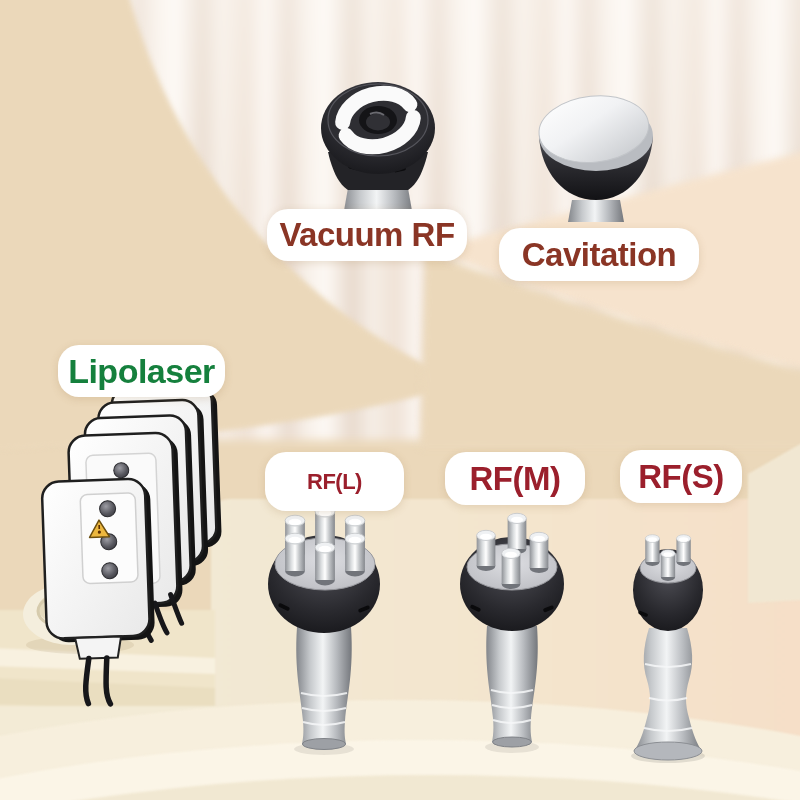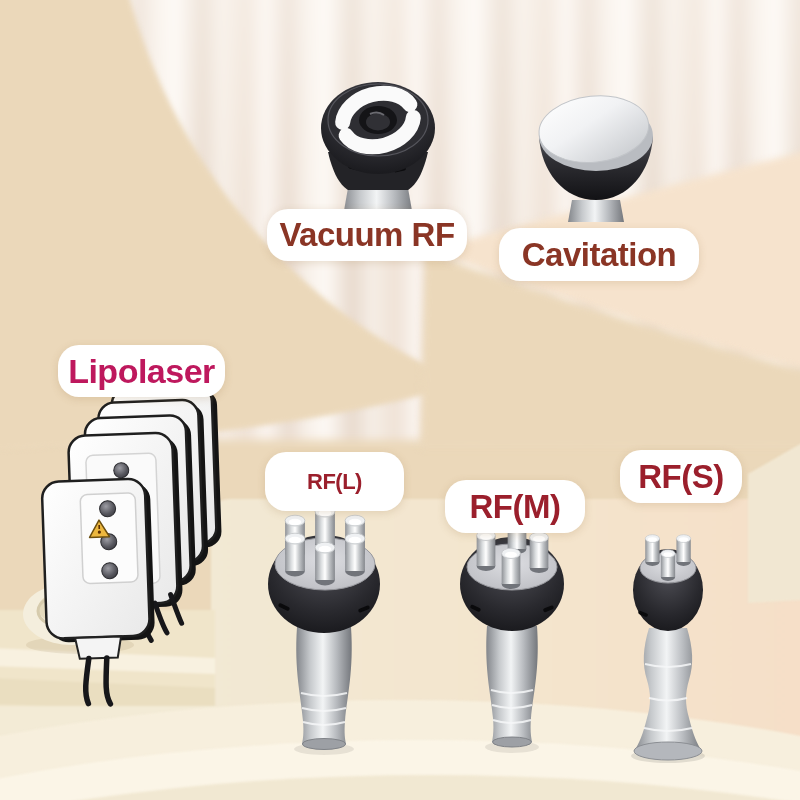--- a/index.html
+++ b/index.html
@@ -258,17 +258,17 @@
       <rect x="-30" y="18" width="10" height="3.5" rx="1.7" fill="#0a0a0c" transform="rotate(22 -25 20)"></rect>
       <ellipse cx="0" cy="-26" rx="28" ry="15" fill="url(#faceGrad)" stroke="#97989d" stroke-width="1"></ellipse>
       <use href="#elec" transform="translate(-15.6,-32) scale(0.65)"></use>
       <use href="#elec" transform="translate(15.6,-32) scale(0.65)"></use>
       <use href="#elec" transform="translate(0,-17) scale(0.65)"></use>
     </g>
   </svg>
 
   <div class="label lbl-vacuum" style="color: rgb(138, 53, 37); background: rgb(255, 255, 255);">Vacuum RF</div>
   <div class="label lbl-cavitation" style="color: rgb(138, 53, 37); background: rgb(255, 255, 255);">Cavitation</div>
-  <div class="label lbl-lipolaser" style="color: #be185d; background: rgb(255, 255, 255);">Lipolaser</div>
+  <div class="label lbl-lipolaser" style="color: #15803d; background: rgb(255, 255, 255);">Lipolaser</div>
   <div class="label lbl-rfl" style="color: rgb(155, 31, 44); background: rgb(255, 255, 255);">RF(L)</div>
-  <div class="label lbl-rfm" style="color: rgb(155, 31, 44); background: rgb(255, 255, 255); margin-top: 28px;">RF(M)</div>
+  <div class="label lbl-rfm" style="color: rgb(155, 31, 44); background: rgb(255, 255, 255);">RF(M)</div>
   <div class="label lbl-rfs" style="color: rgb(155, 31, 44); background: rgb(255, 255, 255);">RF(S)</div>
 </div>
 
 </body></html>

